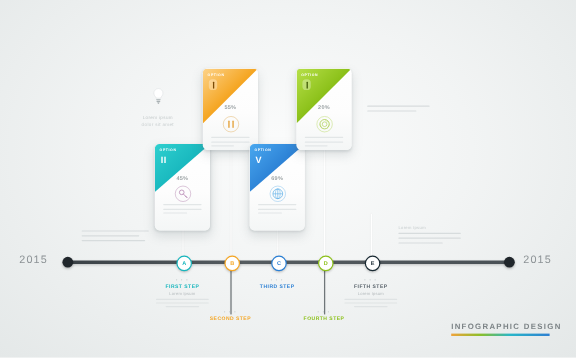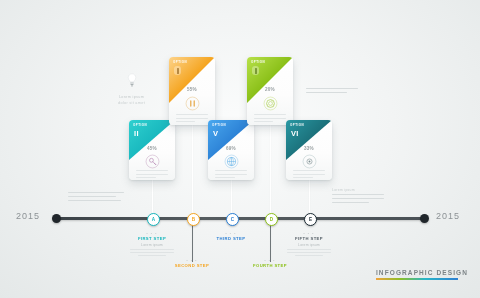--- a/index.html
+++ b/index.html
@@ -26,21 +26,21 @@
     position:absolute;width:46px;border-radius:4px;
     background:linear-gradient(180deg,#ffffff 0%,#fdfdfd 55%,#f4f6f6 100%);
     box-shadow:0 4px 9px rgba(100,115,120,.20), 0 1px 2px rgba(100,115,120,.16);
     overflow:hidden;
   }
   .card .corner{
     position:absolute;left:0;top:0;width:100%;height:100%;
     clip-path:polygon(0 0,100% 0,0 100%);
   }
   .card.tall{height:68px;}
-  .card.short{height:60px;}
+  .card.short{height:72px;}
   .card.tall .corner{height:46px;}
   .card.short .corner{height:40px;}
 
   .opt-word{
     position:absolute;left:4px;top:3px;font-size:2.9px;letter-spacing:.5px;
     color:#ffffff;font-weight:700;text-transform:uppercase;
   }
   .opt-num{
     position:absolute;left:5px;top:10px;font-size:7.5px;line-height:1;
     color:#ffffff;font-weight:700;letter-spacing:.3px;
@@ -230,38 +230,20 @@
         <path d="M10 4.8 14.6 8.2 M15.2 10 12.6 15 M7.4 15 4.8 10" stroke="#c0da76" stroke-width=".6"></path>
       </svg>
     </div>
     <div class="card-lines">
       <i style="width:100%"></i>
         <i style="width:100%"></i>
         <i style="width:58%"></i>
     </div>
   </div>
 
-  <div class="card short" style="left:286px;top:120px;">
-    <div class="corner" style="background:linear-gradient(135deg,#2a98a3 0%,#1a6e78 55%,#0e555e 100%);"></div>
-    <div class="opt-word">OPTION</div>
-    <div class="opt-num">VI</div>
-    <div class="pct">33%</div>
-    <div class="ring">
-      <svg width="15" height="15" viewBox="0 0 20 20">
-        <circle cx="10" cy="10" r="8.6" fill="none" stroke="#b9c9cb" stroke-width=".7"></circle>
-        <circle cx="10" cy="10" r="3.4" fill="none" stroke="#7d8f92" stroke-width=".8"></circle>
-        <circle cx="10" cy="10" r="1.3" fill="#7d8f92"></circle>
-      </svg>
-    </div>
-    <div class="card-lines">
-      <i style="width:100%"></i>
-        <i style="width:100%"></i>
-        <i style="width:62%"></i>
-    </div>
-  </div>
 
   <div class="axis"></div>
   <div class="endcap" style="left:52px;"></div>
   <div class="endcap" style="left:420px;"></div>
   <div class="year" style="left:16px;">2015</div>
   <div class="year" style="left:436px;">2015</div>
 
   <div class="node" style="left:147px;border:1.6px solid #17b6bd;color:#17b6bd;">
     <span>A</span>
   </div>

